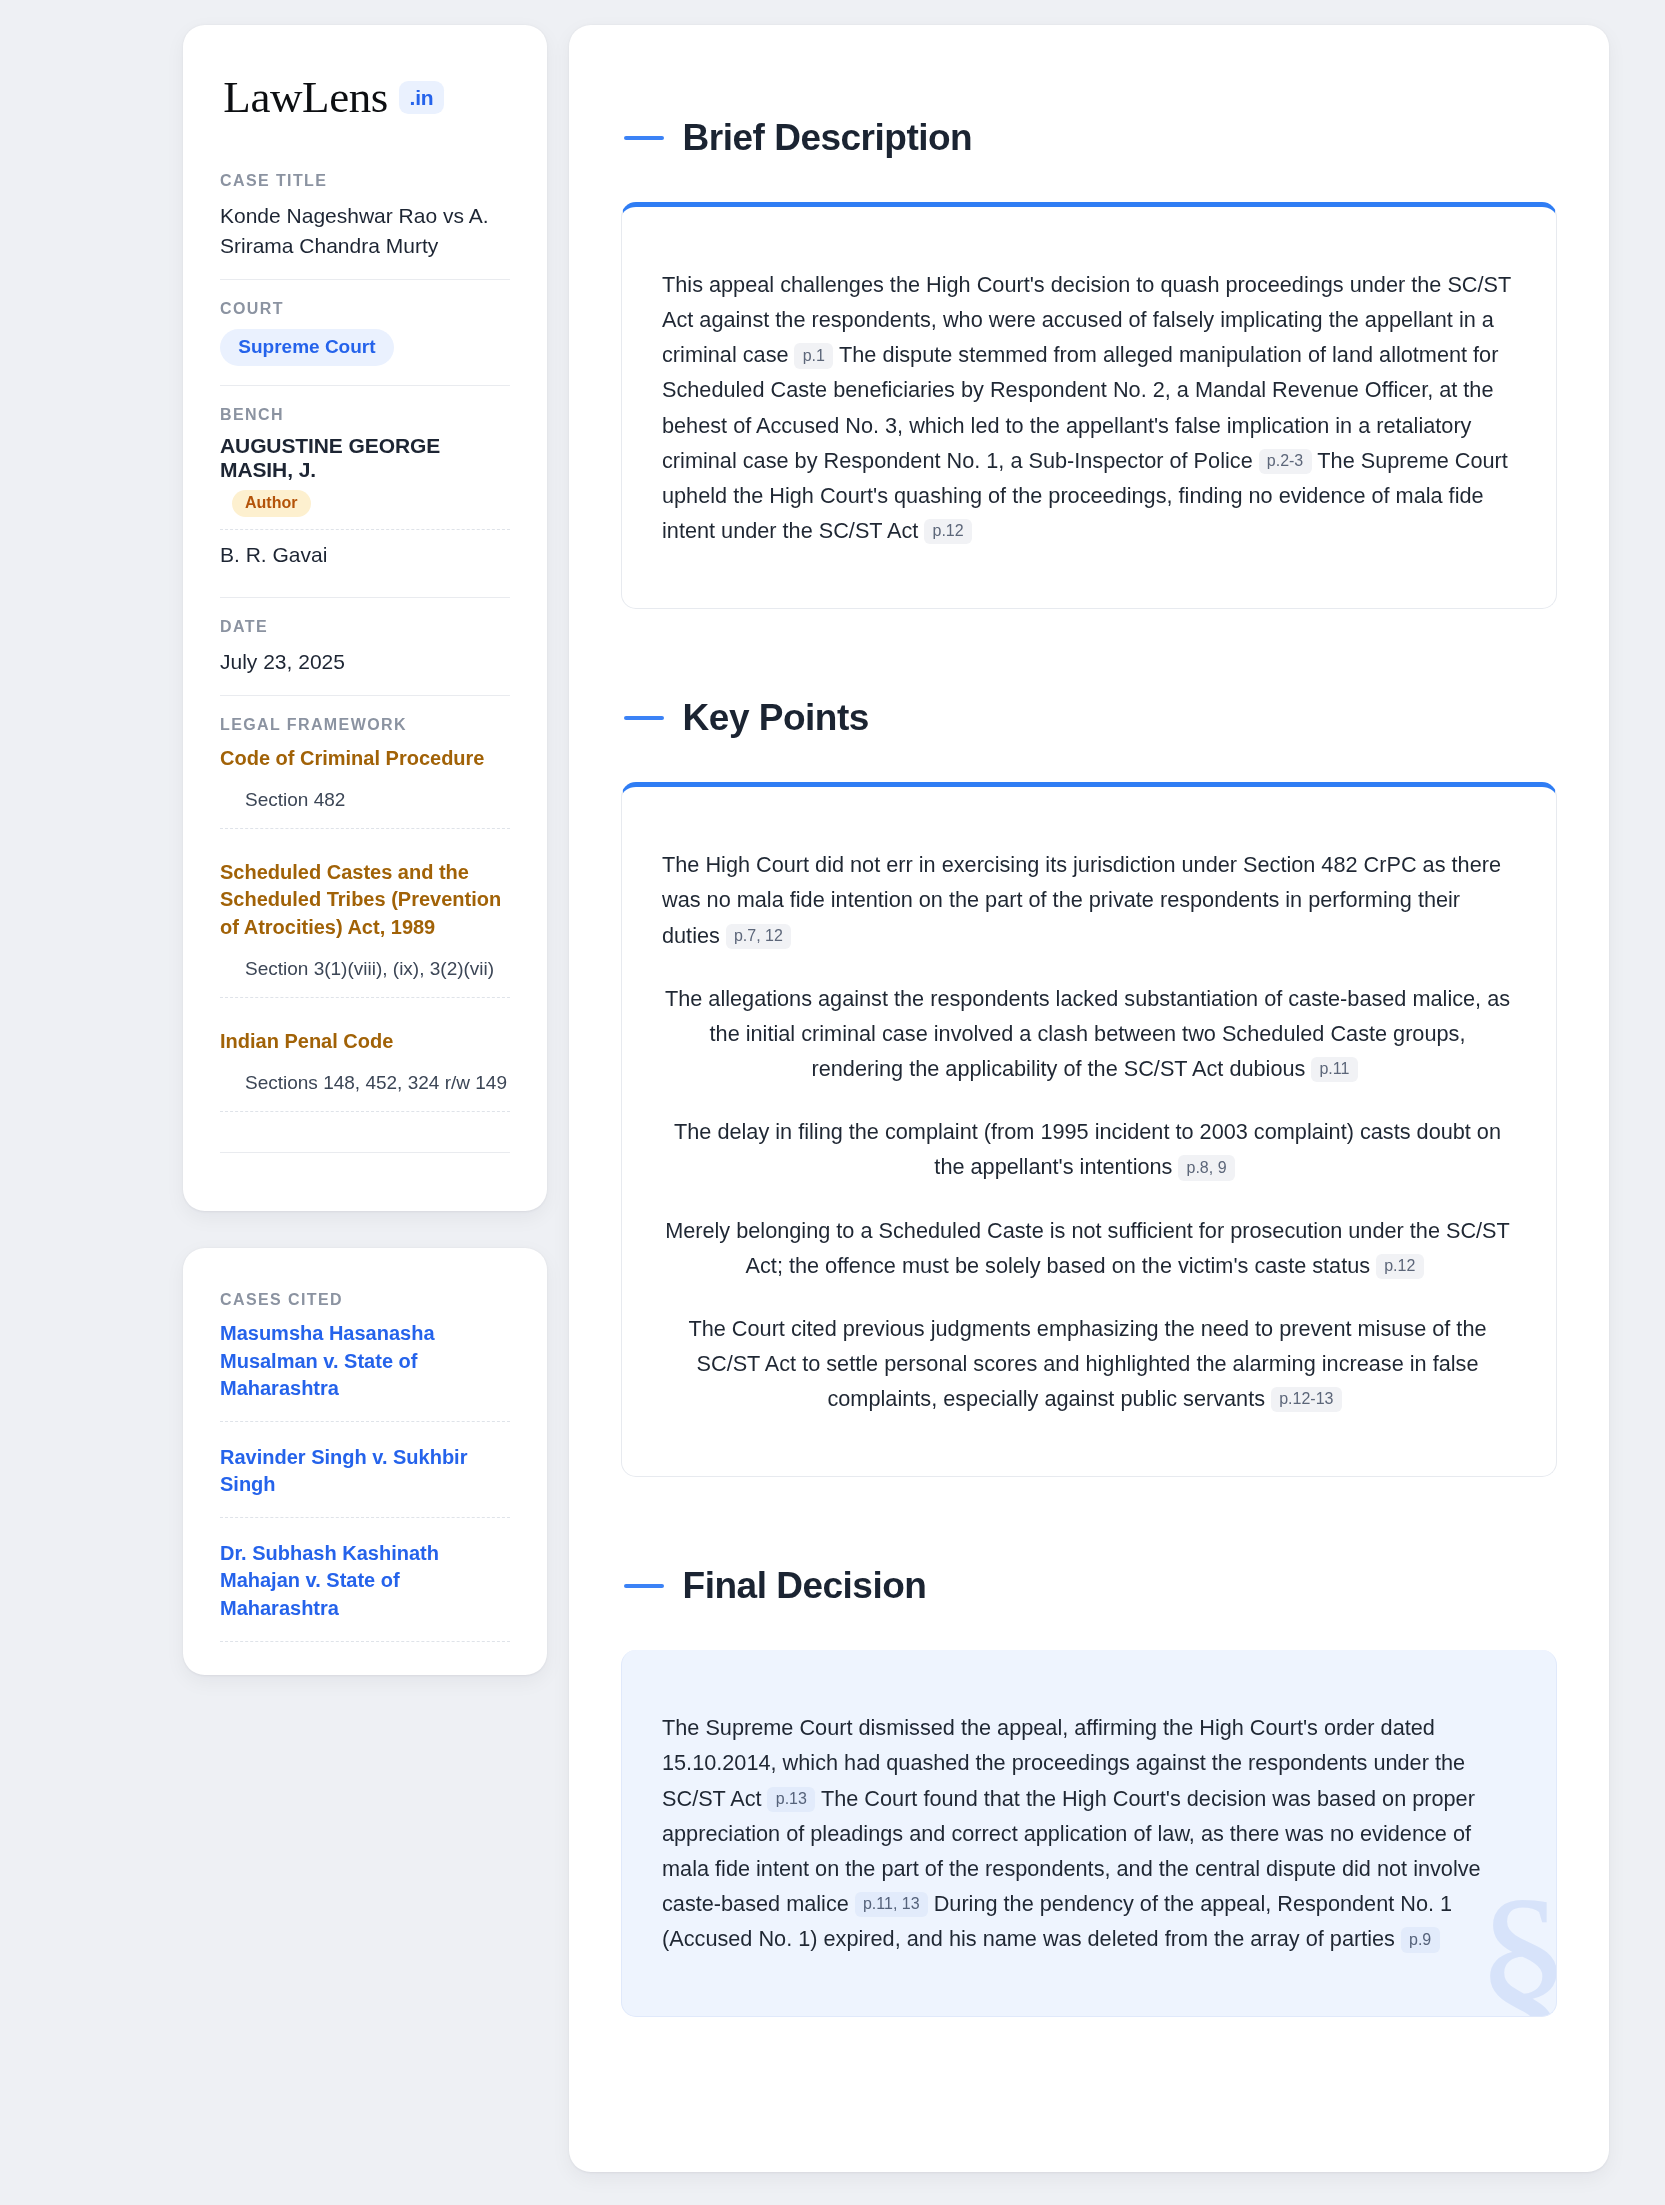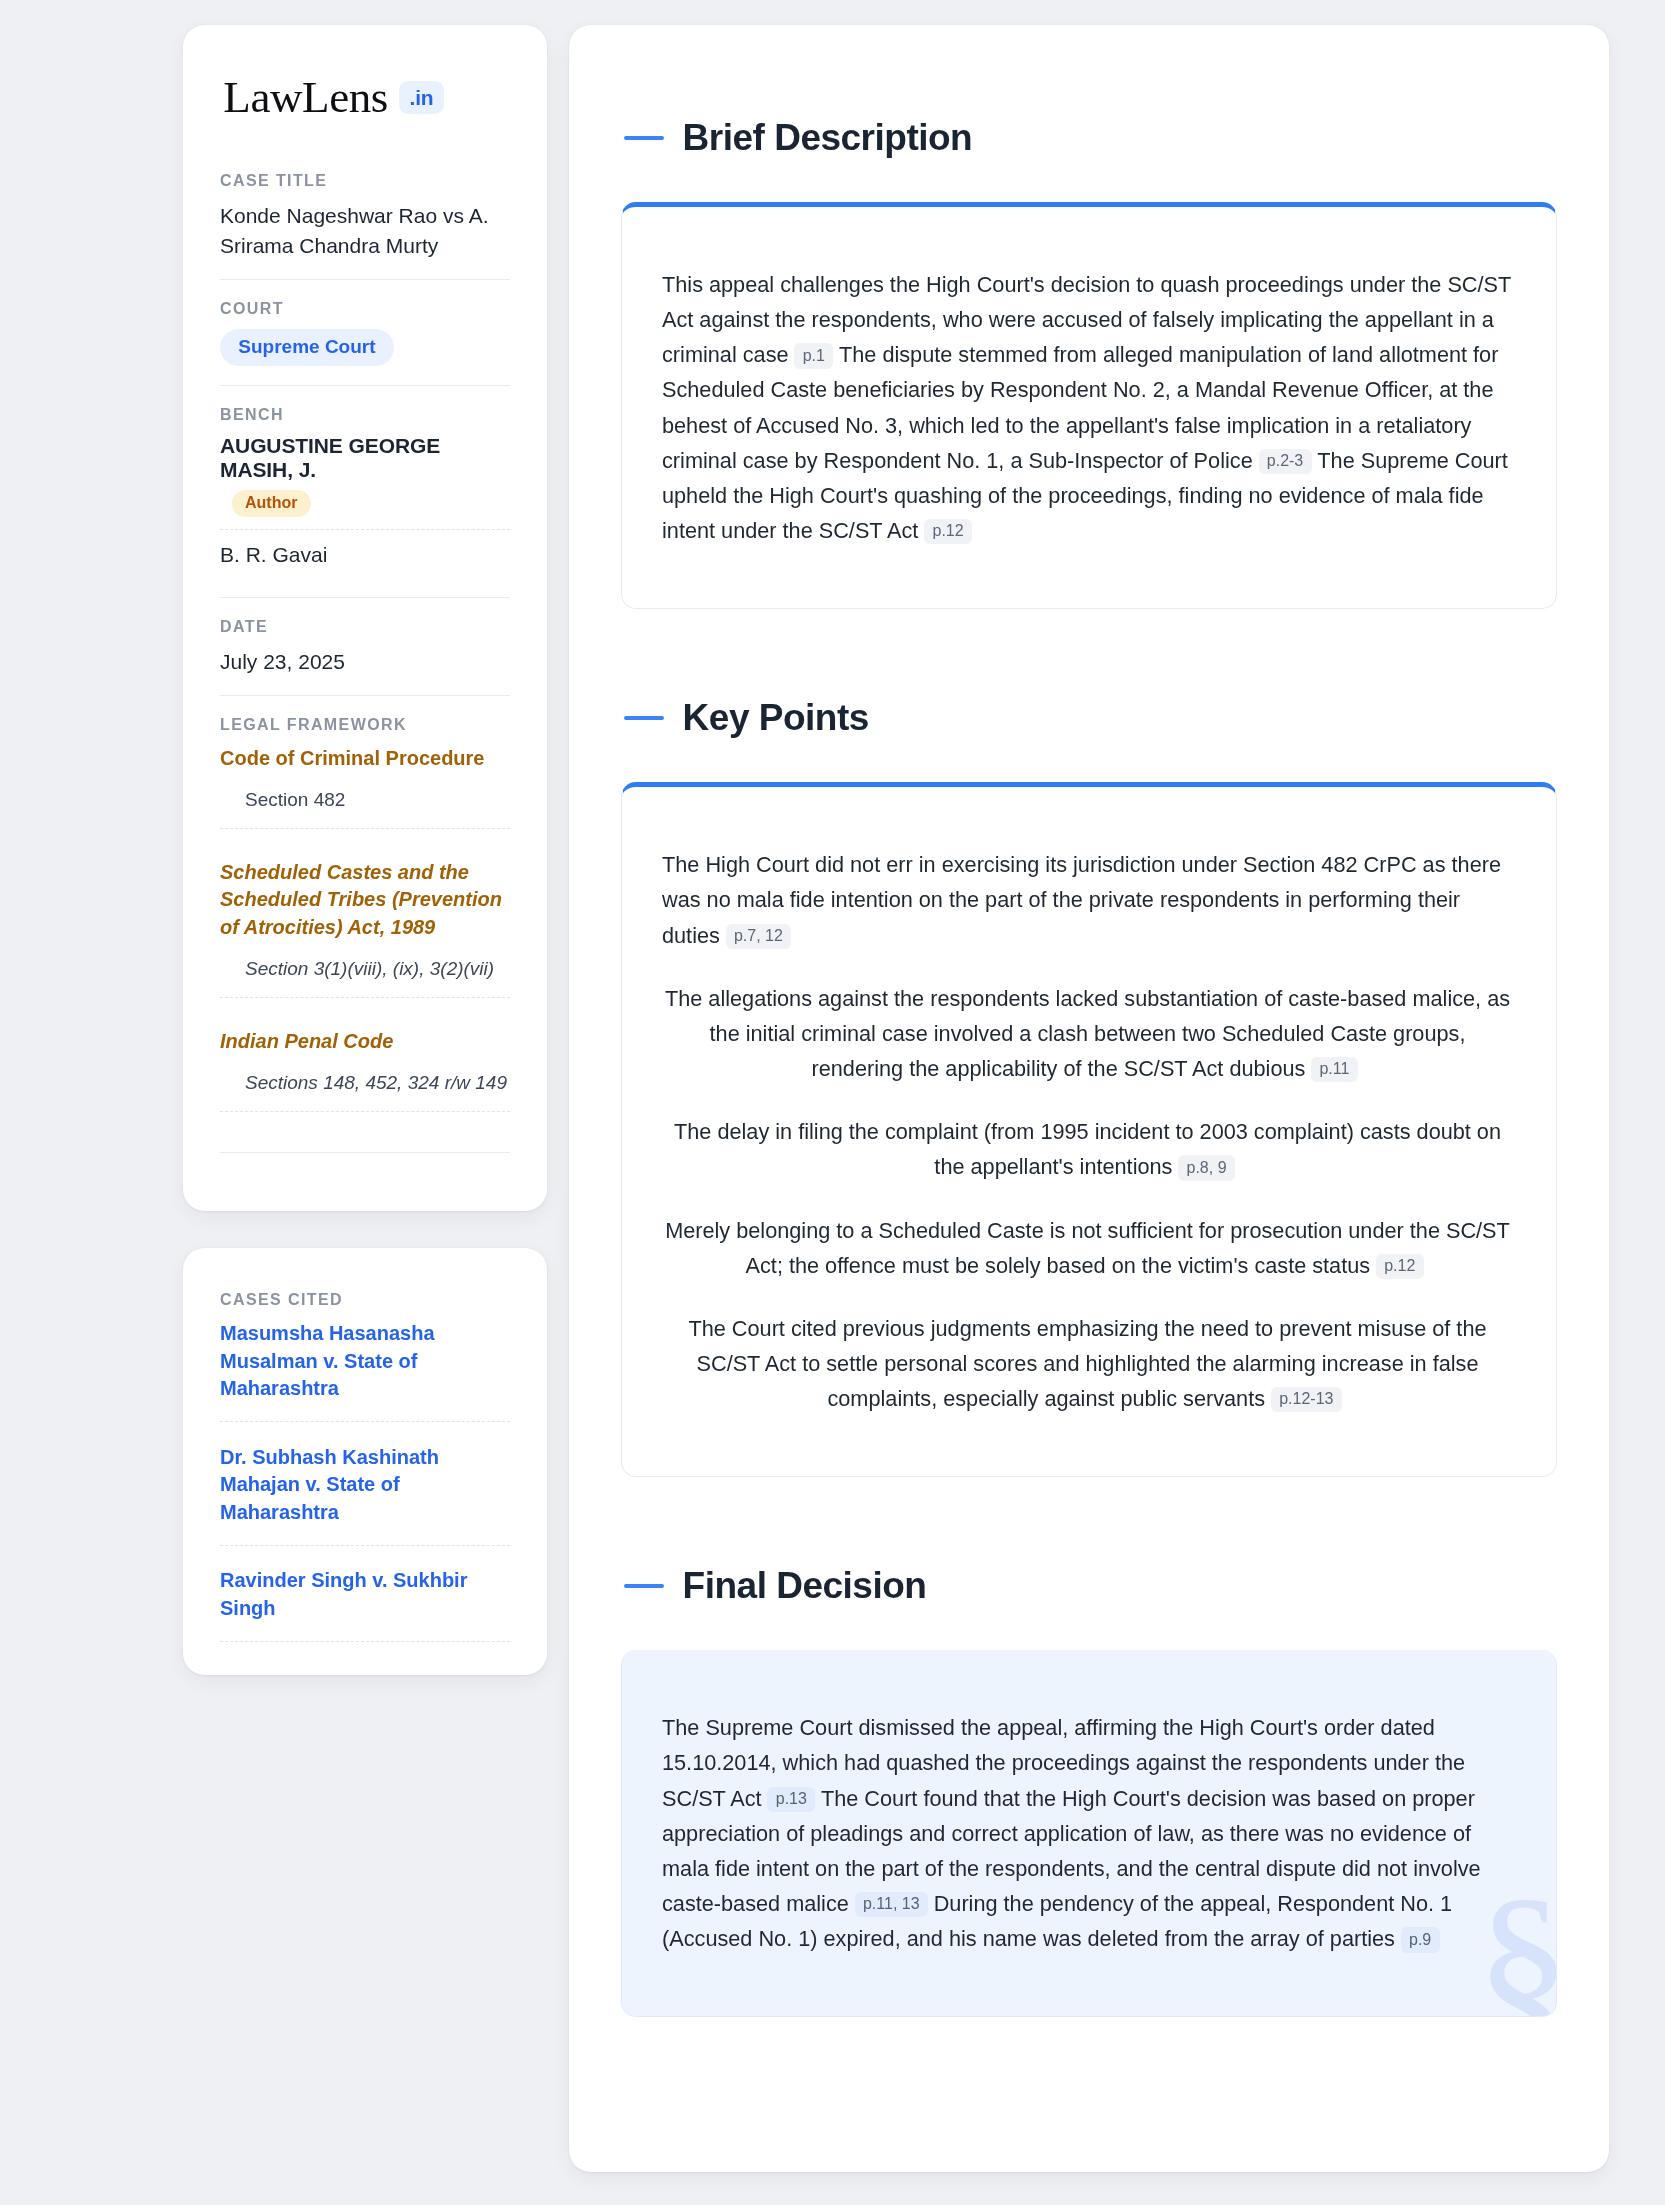--- a/index.html
+++ b/index.html
@@ -110,21 +110,21 @@
     margin-left: 11.7px;
   }
   .judge-row { padding-bottom: 11.7px; }
   .judge-row + .judge-row {
     border-top: 0.8px dashed #dfe3e9;
     padding-top: 13.3px;
   }
   .judge-secondary { font-size: 21px; color: #1d2533; }
 
   .statute-group { padding-bottom: 6.7px; }
-  .statute-group + .statute-group { padding-top: 5px; font-style: italic; }
+  .statute-group + .statute-group { padding-top: 5px; }
   .statute-title {
     font-size: 20px;
     font-weight: 700;
     color: #a16207;
     line-height: 1.38;
     margin-bottom: 16.7px;
   }
   .statute-section {
     font-size: 19px;
     color: #3c4656;
@@ -283,22 +283,22 @@
           <div class="statute-section">Sections 148, 452, 324 r/w 149</div>
         </div>
         <div class="statute-tail"></div>
       </div>
 
     </div>
 
     <div class="card cited-card">
       <div class="meta-label">CASES CITED</div>
       <div class="cited-item">Masumsha Hasanasha Musalman v. State of Maharashtra</div>
+      <div class="cited-item">Ravinder Singh v. Sukhbir Singh</div>
       <div class="cited-item">Dr. Subhash Kashinath Mahajan v. State of Maharashtra</div>
-      <div class="cited-item">Ravinder Singh v. Sukhbir Singh</div>
     </div>
 
   </aside>
 
   <main class="main">
 
     <section class="section">
       <div class="section-head">
         <span class="head-dash"></span>
         <h2 class="head-title">Brief Description</h2>

